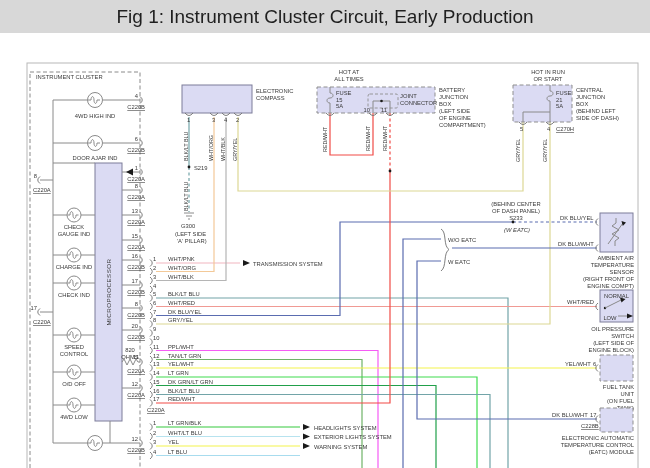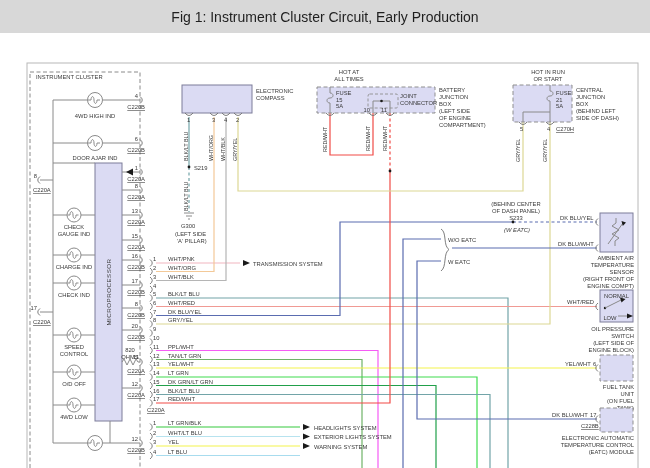--- a/index.html
+++ b/index.html
@@ -1,17 +1,17 @@
 <!DOCTYPE html>
 <html><head>
 <meta charset="utf-8">
 <style>
   html,body{margin:0;padding:0;background:#fff;width:650px;}
   .titlebar{width:650px;height:33px;background:#d8d8d8;display:flex;align-items:center;justify-content:center;
-    font-family:"Liberation Sans",sans-serif;font-size:14px;color:#1f1f1f;}
+    font-family:"Liberation Sans",sans-serif;font-size:19px;color:#1f1f1f;}
   svg{display:block;}
   text{font-family:"Liberation Sans",sans-serif;font-size:5.8px;fill:#3a3a3a;}
   .u{text-decoration:underline;}
   .i{font-style:italic;}
   .vt{font-size:5.4px;}
   .mp{font-size:6.2px;letter-spacing:0.5px;}
   .gl{stroke:#8a8a8a;stroke-width:1;fill:none;}
   .box{fill:#dbdbf3;stroke:#7d7d99;stroke-width:1;}
   .dbox{fill:#dbdbf3;stroke:#8f8f8f;stroke-width:1;stroke-dasharray:4 2.5;}
   .pin{stroke:#6f6f6f;stroke-width:0.9;fill:none;}

